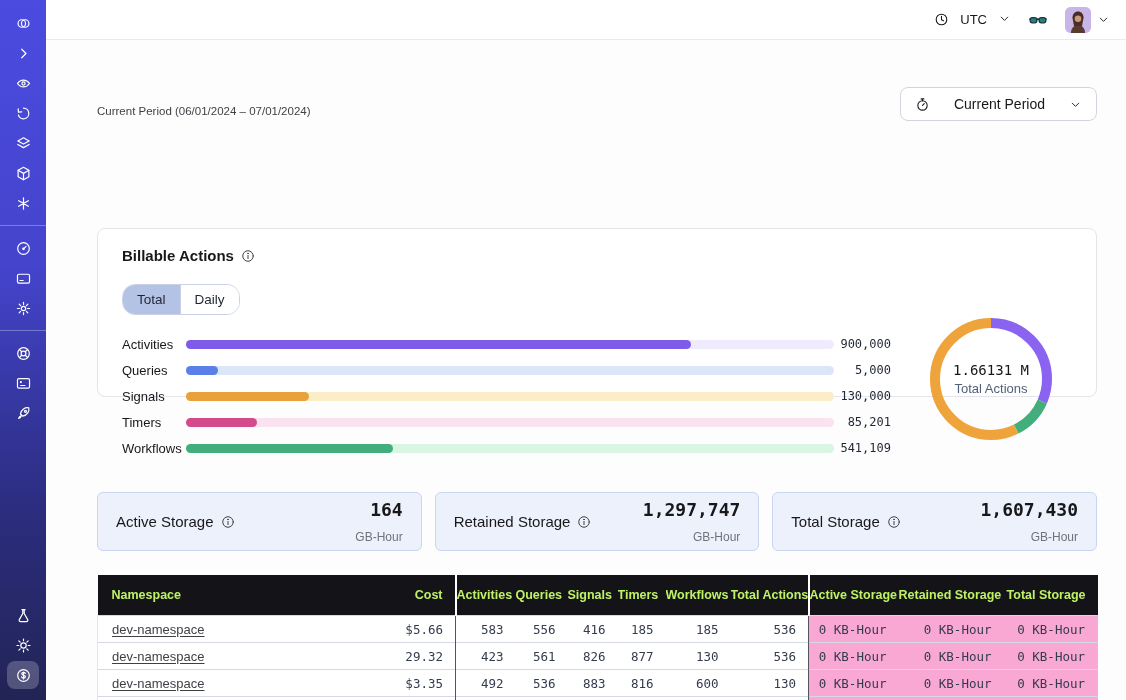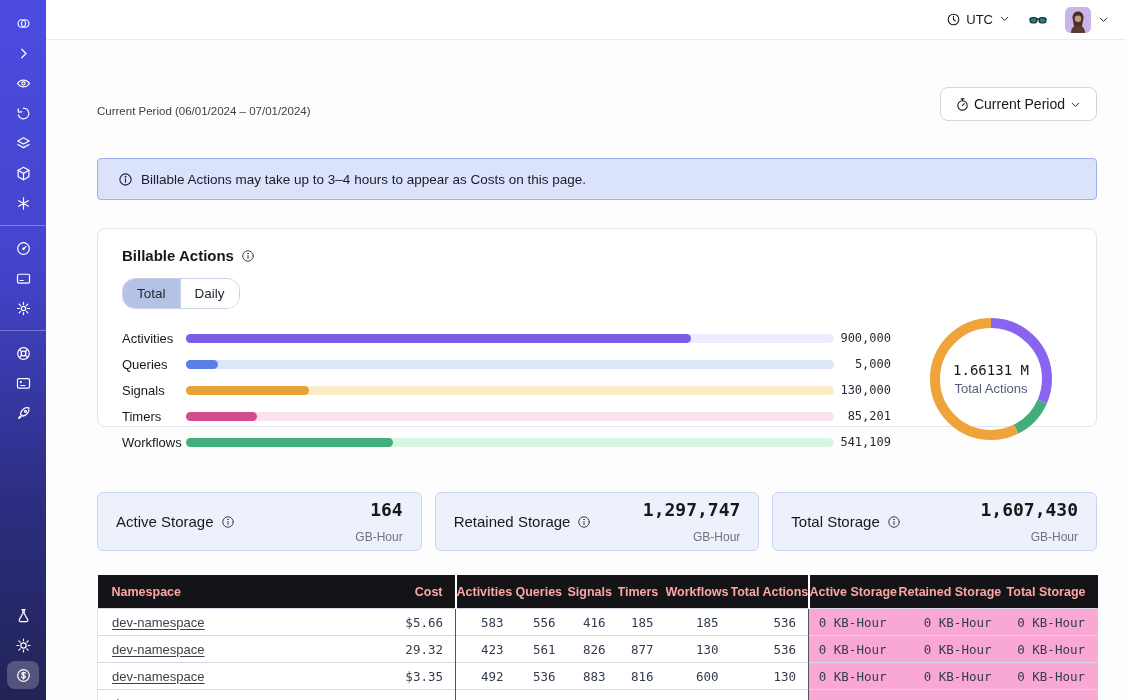--- a/index.html
+++ b/index.html
@@ -17,43 +17,43 @@
   .sb-div{width:46px;height:1px;background:rgba(255,255,255,.30);margin:7px 0;flex:none}
   .sb-spacer{flex:1}
   .sb-item svg{width:17px;height:17px;stroke:#fff;fill:none;stroke-width:1.7;
     stroke-linecap:round;stroke-linejoin:round}
 
   
   .main{position:absolute;left:46px;top:0;right:0;bottom:0;background:#FDFDFE}
   .topbar{position:absolute;top:0;left:0;right:0;height:40px;background:#fff;
     border-bottom:1px solid #EAEAF0;display:flex;align-items:center;justify-content:flex-end;
     gap:16px;padding:0 16px;box-sizing:border-box}
-  .tzbtn{display:flex;align-items:flex-start;gap:5px;font-size:13px;color:#18181B;cursor:pointer}
+  .tzbtn{display:flex;align-items:flex-start;gap:11px;font-size:13px;color:#18181B;cursor:pointer}
   .icn{stroke:#18181B;fill:none;stroke-width:1.7;stroke-linecap:round;stroke-linejoin:round}
   .avatar{width:26px;height:26px;border-radius:6px;background:#CBB9EA;overflow:hidden;cursor:pointer;flex:none}
 
   .sect{position:absolute;left:51px;width:1000px;box-sizing:border-box}
 
   
   .pagehead{top:84px}
   .pagehead h1{margin:0;font-size:26px;font-weight:500;letter-spacing:.2px}
   .pagehead .sub{margin-top:21px;font-size:11.5px;color:#3F3F46}
-  .period-btn{position:absolute;right:0;top:3px;height:34px;display:flex;align-items:center;gap:4px;
+  .period-btn{position:absolute;right:0;top:3px;height:34px;display:flex;align-items:center;gap:24px;
     background:#fff;border:1px solid #D4D4DE;border-radius:8px;padding:0 14px;font-size:14px;
     color:#18181B;cursor:pointer;box-sizing:border-box}
 
   
   .banner{top:158px;height:42px;background:#DBE3FB;border:1px solid #9FAFE6;border-radius:4px;
     display:flex;align-items:center;gap:8px;padding:0 20px;font-size:13.5px;color:#1B1B2B}
 
   
   .card{background:#fff;border:1px solid #E4E4EB;border-radius:8px}
-  .billable{top:228px;height:199px;padding:18px 24px}
+  .billable{top:228px;height:169px;padding:18px 24px}
   .card-title{display:flex;align-items:center;gap:7px;font-size:15px;font-weight:700}
-  .seg{display:inline-flex;margin-top:14px;border:1px solid #C9D2E4;border-radius:13px;overflow:hidden}
+  .seg{display:inline-flex;margin-top:20px;border:1px solid #C9D2E4;border-radius:13px;overflow:hidden}
   .seg button{border:none;background:#fff;font-family:inherit;font-size:13.5px;color:#1F2430;
     padding:7px 14px;cursor:pointer}
   .seg button.active{background:#B4C3E5}
   .seg button:first-child{border-right:1px solid #C9D2E4}
 
   .bars{margin-top:16px}
   .bar-row{height:26px;display:flex;align-items:center}
   .bar-label{width:64px;font-size:13px;color:#18181B;flex:none}
   .bar-track{width:648px;height:9px;border-radius:5px;position:relative;flex:none}
   .bar-fill{position:absolute;left:0;top:0;height:9px;border-radius:5px}
@@ -70,21 +70,21 @@
   .stat-card{flex:1;background:#EDF1FB;border:1px solid #C9D5F1;border-radius:6px;
     display:flex;align-items:center;justify-content:space-between;padding:0 18px;box-sizing:border-box;cursor:default}
   .stat-label{display:flex;align-items:center;gap:7px;font-size:15px;color:#18181B}
   .stat-right{text-align:right}
   .stat-val{font-size:18px;font-weight:700;color:#18181B}
   .stat-unit{font-size:12px;color:#71717A;margin-top:10px}
 
   
   .usage-table{top:575px}
   table{border-collapse:collapse;table-layout:fixed;width:1000px;font-size:13px}
-  th{background:#141418;color:#fca5a5;font-weight:600;font-size:12.5px;height:33px;
+  th{background:#141418;color:#bef264;font-weight:600;font-size:12.5px;height:40px;
      text-align:right;padding:0 12px 0 0;white-space:nowrap;overflow:hidden}
   th.c-namespace{text-align:left;padding-left:14px}
   th.group-start{border-left:2px solid #fff}
   td{height:26px;border-top:1px solid #D5D9E6;text-align:right;padding:0 12px 0 0;
      white-space:nowrap;overflow:hidden;background:#fff}
   tr.rowline td{border-top:1px solid #D5D9E6}
   td.c-namespace{text-align:left;padding-left:14px}
   td.group-start{border-left:1px solid #54545E}
   td.storage{background:#f9a8d4;color:#3C4257}
   td.c-totalstorage{border-right:1px solid #BCC8EE}
@@ -246,28 +246,20 @@
           <circle cx="12" cy="13.5" r="7.5"></circle>
           <path d="M9.8 3h4.4M12 3v3M12 13.5l2.8-2.8"></path>
         </svg>
       <span>Current Period</span>
       <svg class="icn" width="13" height="13" viewBox="0 0 24 24">
           <path d="M6 9.5l6 6 6-6"></path>
         </svg>
     </button>
   </div>
 
-  <div class="sect banner">
-    <svg class="icn info-i" width="15" height="15" viewBox="0 0 24 24" style="stroke:#1B1B2B">
-        <circle cx="12" cy="12" r="9"></circle>
-        <path d="M12 11v5.5"></path>
-        <circle cx="12" cy="7.6" r="0.6" fill="#1B1B2B"></circle>
-      </svg>
-    <span>Billable Actions may take up to 3–4 hours to appear as Costs on this page.</span>
-  </div>
 
   <div class="sect card billable" style="position:absolute">
     <div class="card-title">
       <span>Billable Actions</span>
       <svg class="icn info-i" width="14" height="14" viewBox="0 0 24 24" style="stroke:#3F3F46;cursor:pointer">
           <circle cx="12" cy="12" r="9"></circle>
           <path d="M12 11v5.5"></path>
           <circle cx="12" cy="7.6" r="0.6" fill="#3F3F46"></circle>
         </svg>
     </div>

